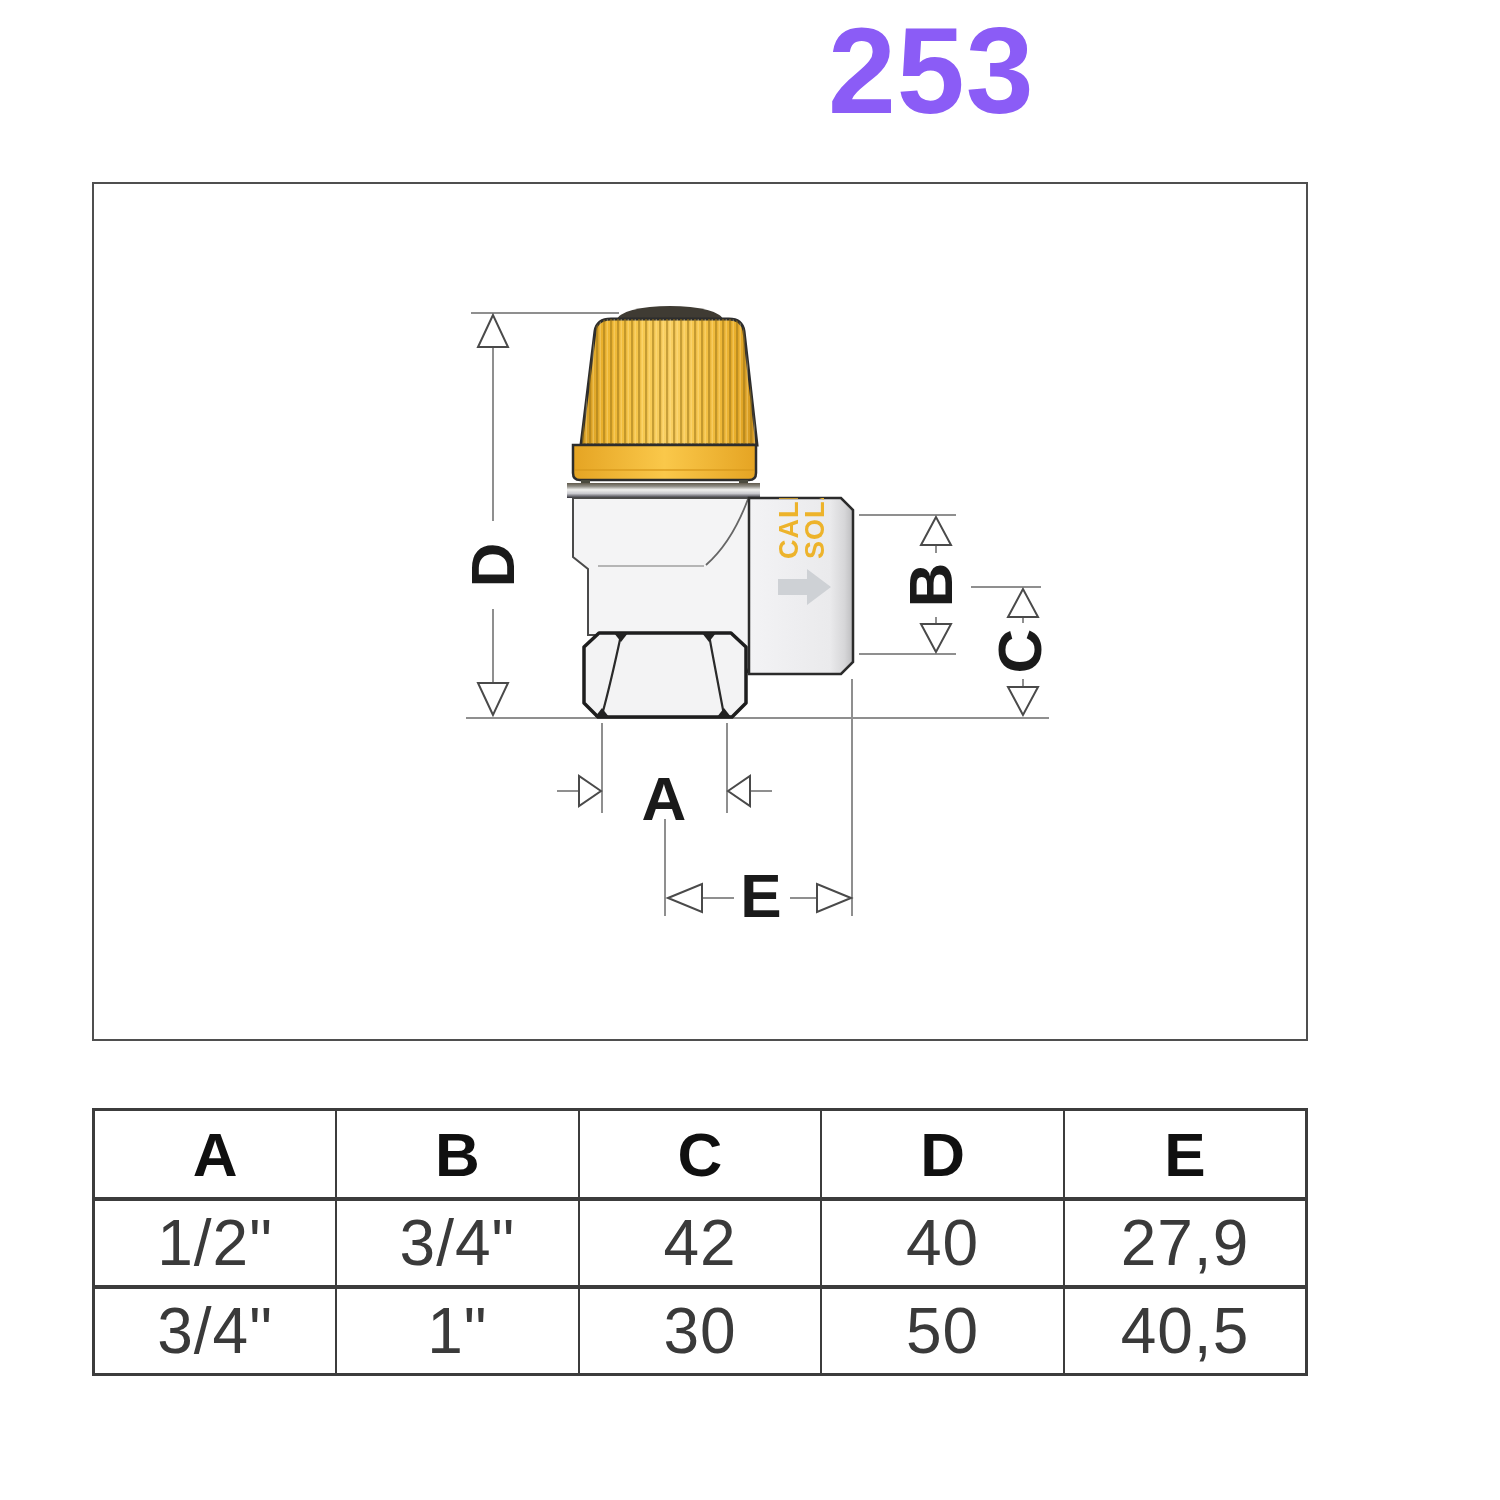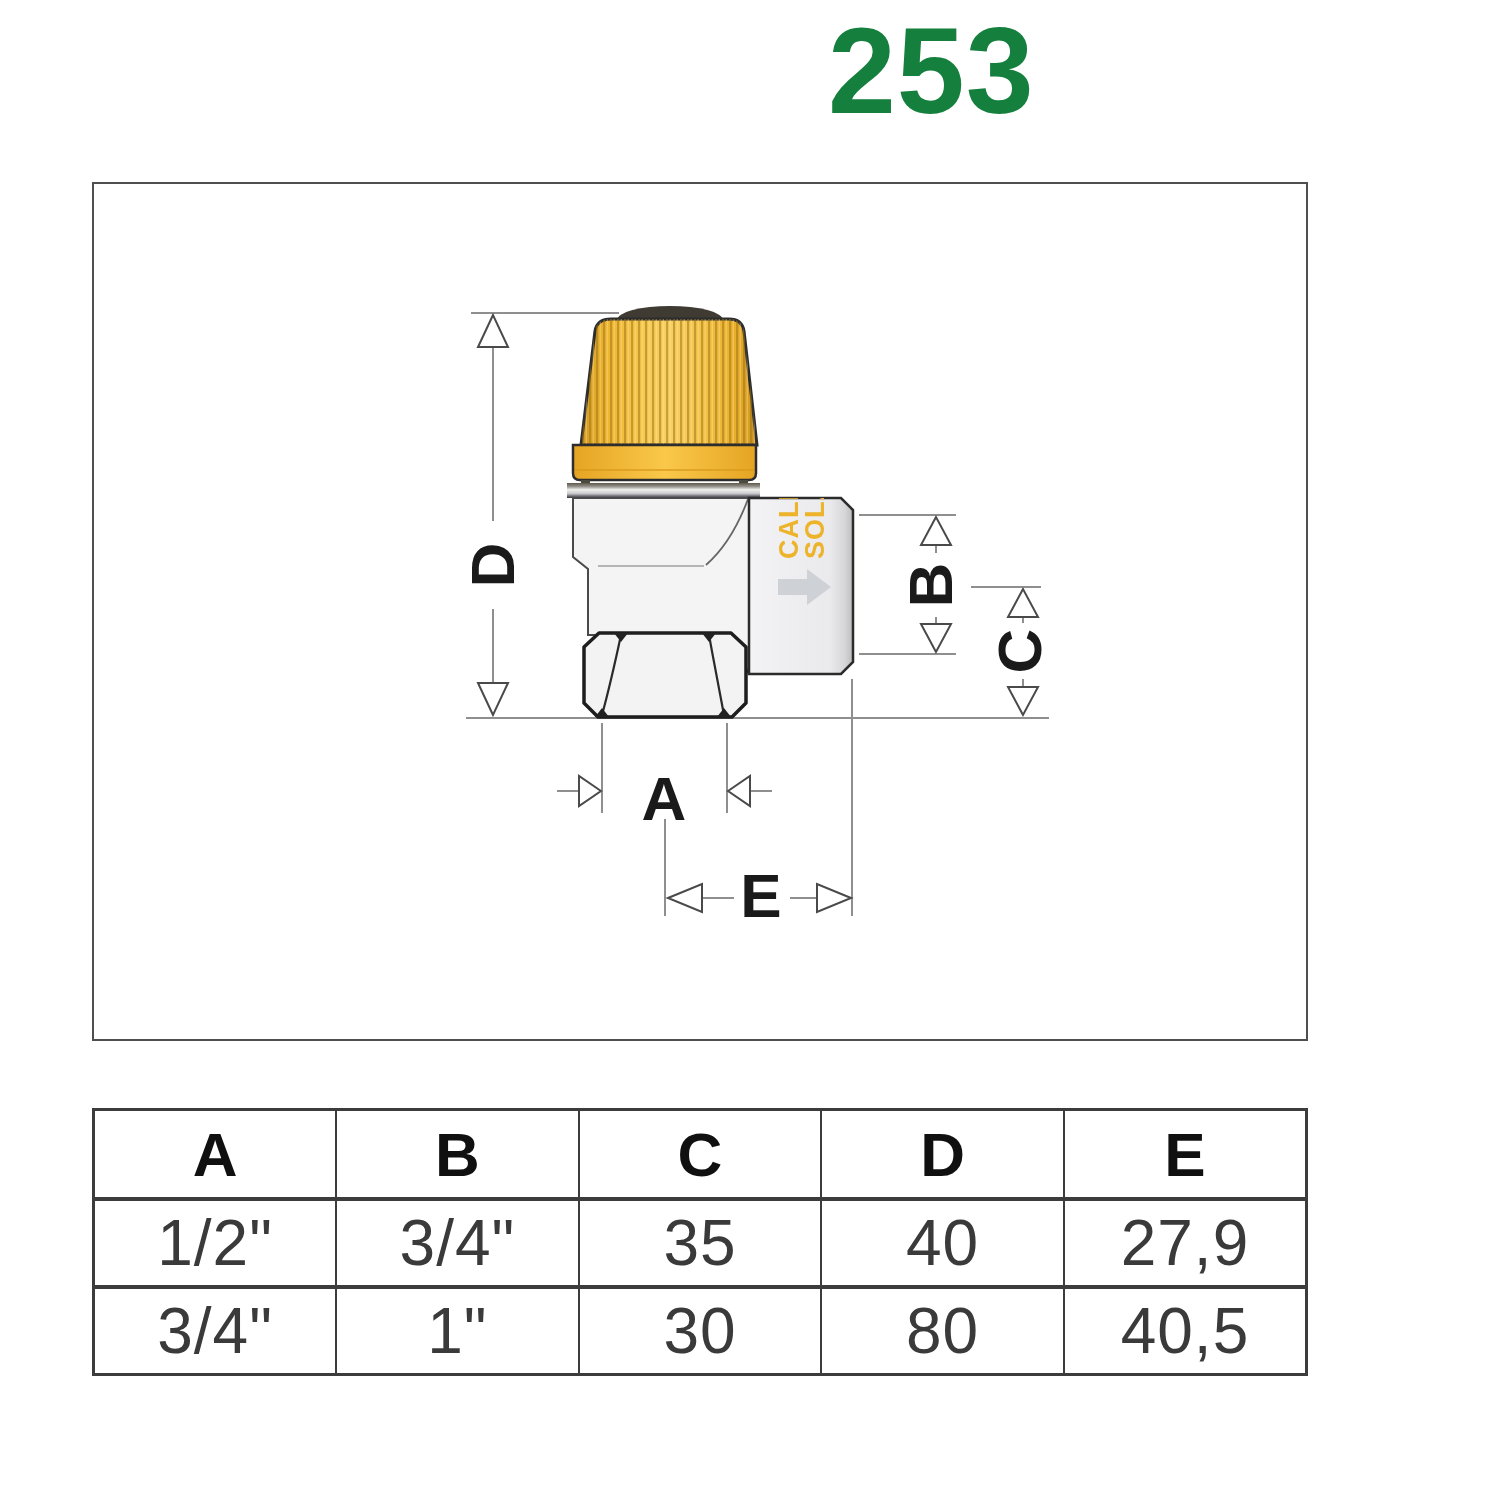--- a/index.html
+++ b/index.html
@@ -1,19 +1,19 @@
 <!DOCTYPE html>
 <html><head>
 <meta charset="utf-8">
 <style>
   html,body{margin:0;padding:0;background:#ffffff;}
   .page{position:relative;width:1500px;height:1500px;background:#fff;overflow:hidden;
         font-family:"Liberation Sans", sans-serif;}
   .title{position:absolute;left:828px;top:10px;font-size:122px;font-weight:bold;
-         color:#15803d;letter-spacing:1px;line-height:1;}
+         color:#8b5cf6;letter-spacing:1px;line-height:1;}
   .drawing-box{position:absolute;left:92px;top:182px;width:1212px;height:855px;
                border:2px solid #4f4f4f;background:#fff;}
   .drawing-box svg{position:absolute;left:0;top:0;}
   .dim-table{position:absolute;left:92px;top:1108px;width:1216px;
              border-collapse:collapse;table-layout:fixed;}
   .dim-table th,.dim-table td{border-left:2px solid #3c3c3c;text-align:center;
              vertical-align:middle;padding:0;}
   .dim-table th:first-child,.dim-table td:first-child{border-left:none;}
   .dim-table{border:3px solid #3c3c3c;}
   .dim-table thead th{height:86px;font-size:62px;font-weight:bold;color:#101010;
@@ -157,27 +157,27 @@
         <th>B</th>
         <th>C</th>
         <th>D</th>
         <th>E</th>
       </tr>
     </thead>
     <tbody>
       <tr>
         <td>1/2"</td>
         <td>3/4"</td>
-        <td>35</td>
+        <td>42</td>
         <td>40</td>
         <td>27,9</td>
       </tr>
       <tr>
         <td>3/4"</td>
         <td>1"</td>
         <td>30</td>
-        <td>80</td>
+        <td>50</td>
         <td>40,5</td>
       </tr>
     </tbody>
   </table>
 
 </div>
 
 </body></html>

